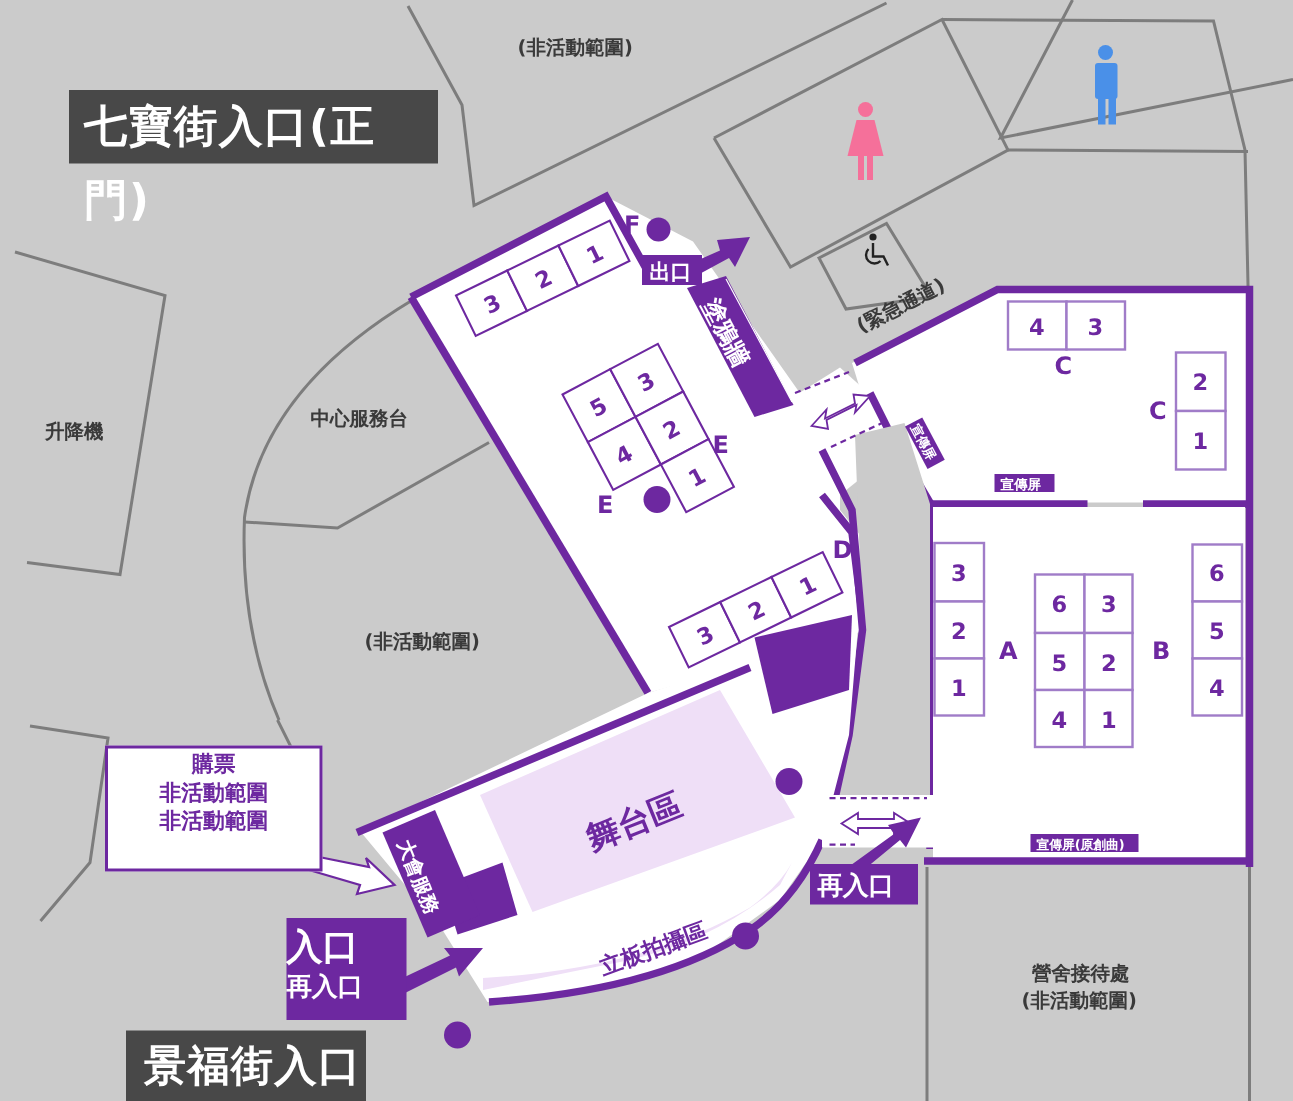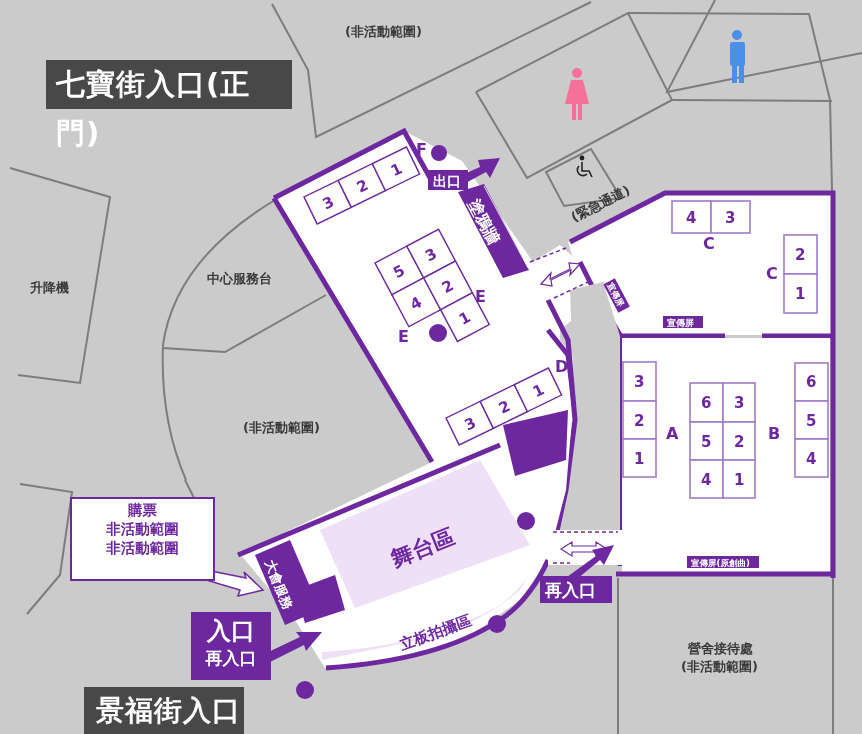--- a/index.html
+++ b/index.html
@@ -11,21 +11,21 @@
   .white-lbl { fill: #ffffff; font-weight: bold; }
   .purple-lbl { fill: #6d28a0; font-weight: bold; }
   .booth { fill: #ffffff; stroke: #6d28a0; stroke-width: 1.4; }
   .booth-lite { fill: #ffffff; stroke: #a07cc8; stroke-width: 1.6; }
   .wall { fill: none; stroke: #6d28a0; stroke-width: 5; }
   .gline { fill: none; stroke: #7d7d7d; stroke-width: 2; }
   .info-box { position: absolute; left: 70px; top: 497px; width: 145px; height: 84px; background: #fff; border: 2px solid #6d28a0; box-sizing: border-box; text-align: center; color: #6d28a0; font-weight: bold; font-size: 14.5px; line-height: 19px; padding-top: 2px; }
   .dark-tag { position: absolute; background: #484848; color: #fff; font-weight: bold; font-family: "DejaVu Sans", sans-serif; }
   .tag-main { left: 46px; top: 60px; width: 246px; height: 49px; font-size: 29px; line-height: 49px; padding-left: 10px; box-sizing: border-box; letter-spacing: 1px; }
   .tag-side { left: 84px; top: 687px; width: 160px; height: 47px; font-size: 28px; line-height: 47px; padding-left: 12px; box-sizing: border-box; letter-spacing: 1px; }
-  .entry-box { position: absolute; left: 191px; top: 612px; width: 80px; height: 68px; background: #6d28a0; color: #fff; font-weight: bold; text-align: center; }
+  .entry-box { position: absolute; left: 191px; top: 612px; width: 80px; height: 68px; background: #6d28a0; color: #fff; font-weight: bold; text-align: left; }
   .entry-box .l1 { font-size: 24px; line-height: 30px; padding-top: 4px; }
   .entry-box .l2 { font-size: 17px; line-height: 24px; }
 </style>
 </head>
 <body>
 
 <div id="map-root">
 <svg width="862" height="734" viewBox="0 0 862 734">
 
   <g>

